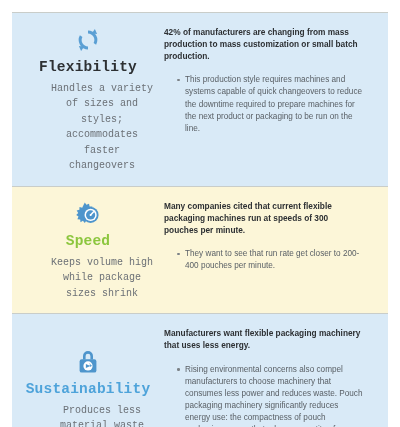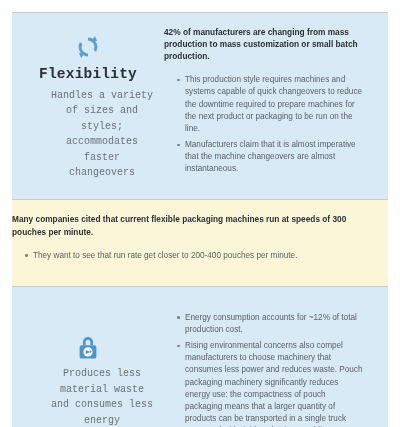--- a/index.html
+++ b/index.html
@@ -129,50 +129,64 @@
             <path d="M6.1 23.9l-2.2-5.0 5.4.6z" fill="#5a9fd4"></path>
           </svg>
         </div>
         <div class="panel-title title--dark">Flexibility</div>
         <div class="panel-sub">Handles a variety of sizes and styles; accommodates faster changeovers</div>
       </div>
       <div class="panel-right">
         <p class="lead">42% of manufacturers are changing from mass production to mass customization or small batch production.</p>
         <ul class="bullets">
           <li>This production style requires machines and systems capable of quick changeovers to reduce the downtime required to prepare machines for the next product or packaging to be run on the line.</li>
-          <li>Manufacturers claim that it is almost imperative that the machine changeovers are almost instantaneous.</li>
         </ul>
       </div>
     </div>
 
     <div class="panel panel--cream">
+      <div class="panel-left">
+        <div class="icon-wrap">
+          <svg width="27" height="26" viewBox="0 0 27 26" aria-hidden="true">
+            <path d="M9.8 1.5l1.6 2.3 2.6-1.0.6 2.8 2.8.0-.6 2.8 2.6 1.1-1.7 2.2 1.7 2.2-2.6 1.1.6 2.8-2.8.0-.6 2.8-2.6-1.0-1.6 2.3-1.9-2.1-2.4 1.5-.3-2.8-2.8-.3 1.1-2.6-2.3-1.6 2.0-2.0-1.5-2.4 2.7-.8.1-2.8 2.7.8 1.2-2.5z" fill="#4e95cc"></path>
+            <circle cx="15.6" cy="13.9" r="8.0" fill="#4e95cc"></circle>
+            <circle cx="15.6" cy="13.9" r="6.1" fill="#ffffff"></circle>
+            <circle cx="15.6" cy="13.9" r="4.6" fill="#4e95cc"></circle>
+            <path d="M15.6 13.9l3.0-3.2" stroke="#ffffff" stroke-width="1.5" stroke-linecap="round" fill="none"></path>
+            <circle cx="15.6" cy="13.9" r="1.0" fill="#ffffff"></circle>
+          </svg>
+        </div>
+        <div class="panel-title title--green">Speed</div>
+        <div class="panel-sub">Keeps volume high while package sizes shrink</div>
+      </div>
       <div class="panel-right">
         <p class="lead">Many companies cited that current flexible packaging machines run at speeds of 300 pouches per minute.</p>
         <ul class="bullets">
           <li>They want to see that run rate get closer to 200-400 pouches per minute.</li>
         </ul>
       </div>
     </div>
 
     <div class="panel panel--blue">
       <div class="panel-left">
         <div class="icon-wrap">
           <svg width="24" height="27" viewBox="0 0 24 27" aria-hidden="true">
             <path d="M7.0 11.5V8.1a5.0 5.0 0 0 1 10.0 0v3.4h-2.6V8.1a2.4 2.4 0 0 0-4.8 0v3.4z" fill="#4e95cc"></path>
             <rect x="3.6" y="11.2" width="16.8" height="13.4" rx="2.2" fill="#4e95cc"></rect>
             <circle cx="12" cy="17.9" r="4.6" fill="#ffffff"></circle>
             <path d="M9.9 15.9l4.4 2.1-4.4 2.1z" fill="#4e95cc"></path>
             <path d="M13.6 15.3a3.3 3.3 0 0 1 1.3 2.0l1.0-.2-1.0 2.0-1.6-1.6 1.0-.2a2.4 2.4 0 0 0-.9-1.4z" fill="#4e95cc"></path>
           </svg>
         </div>
+        <div class="panel-title title--blue">Sustainability</div>
         <div class="panel-sub">Produces less material waste and consumes less energy</div>
       </div>
       <div class="panel-right">
+        <p class="lead">Manufacturers want flexible packaging machinery that uses less energy.</p>
         <ul class="bullets">
-          <li>Energy consumption accounts for ~12% of total production cost.</li>
           <li>Rising environmental concerns also compel manufacturers to choose machinery that consumes less power and reduces waste. Pouch packaging machinery significantly reduces energy use: the compactness of pouch packaging means that a larger quantity of products can be transported in a single truck compared with rigid packaging, enabling manufacturers to reduce their carbon footprint.</li>
         </ul>
       </div>
     </div>
 
   </div>
 
 </div>
 
 </body></html>

